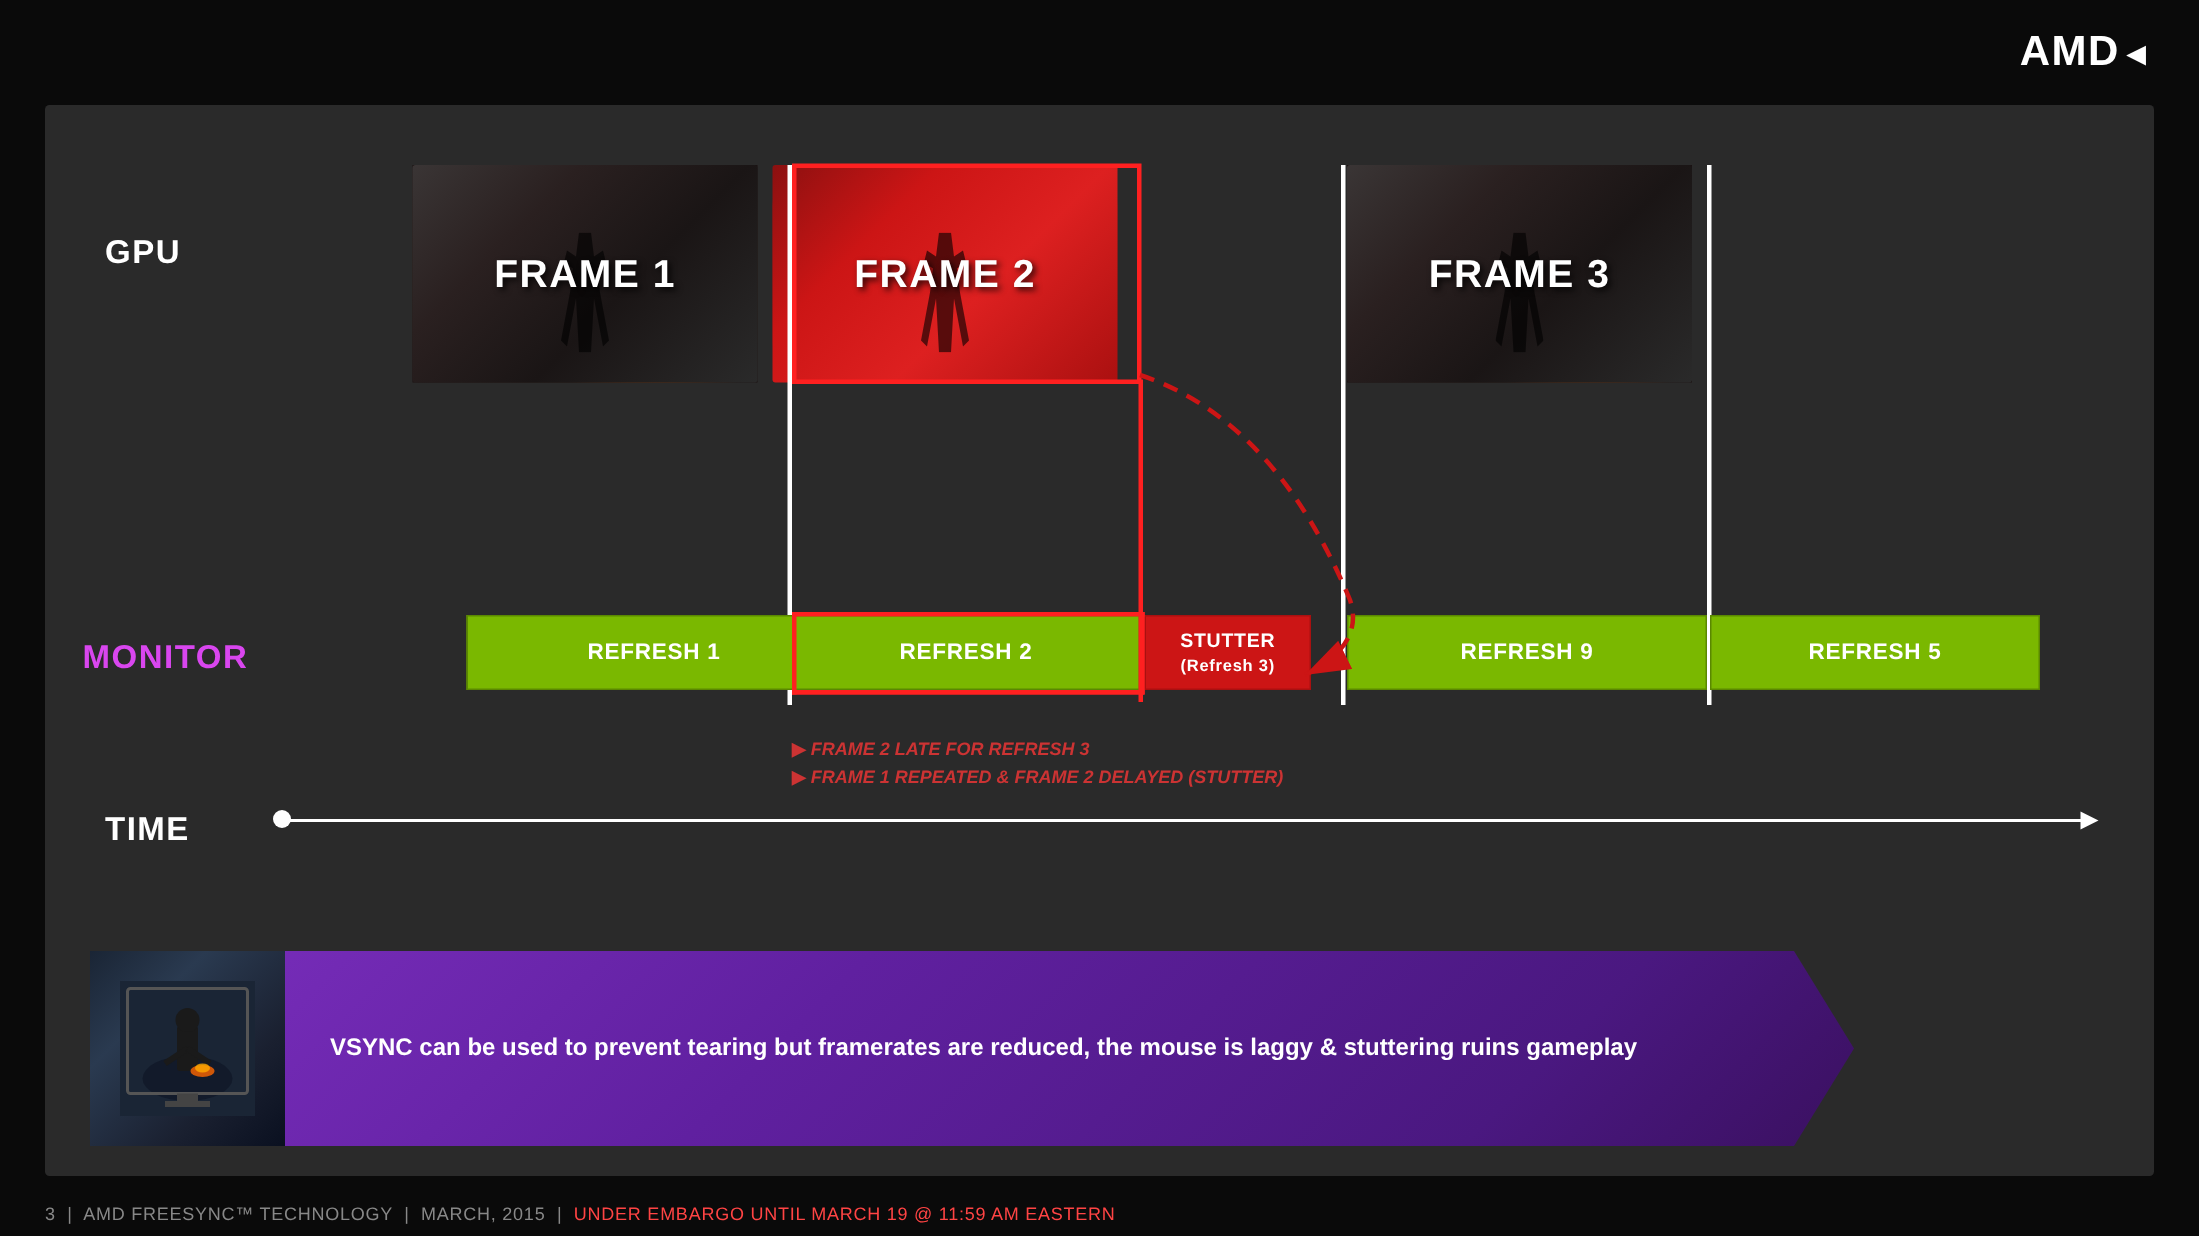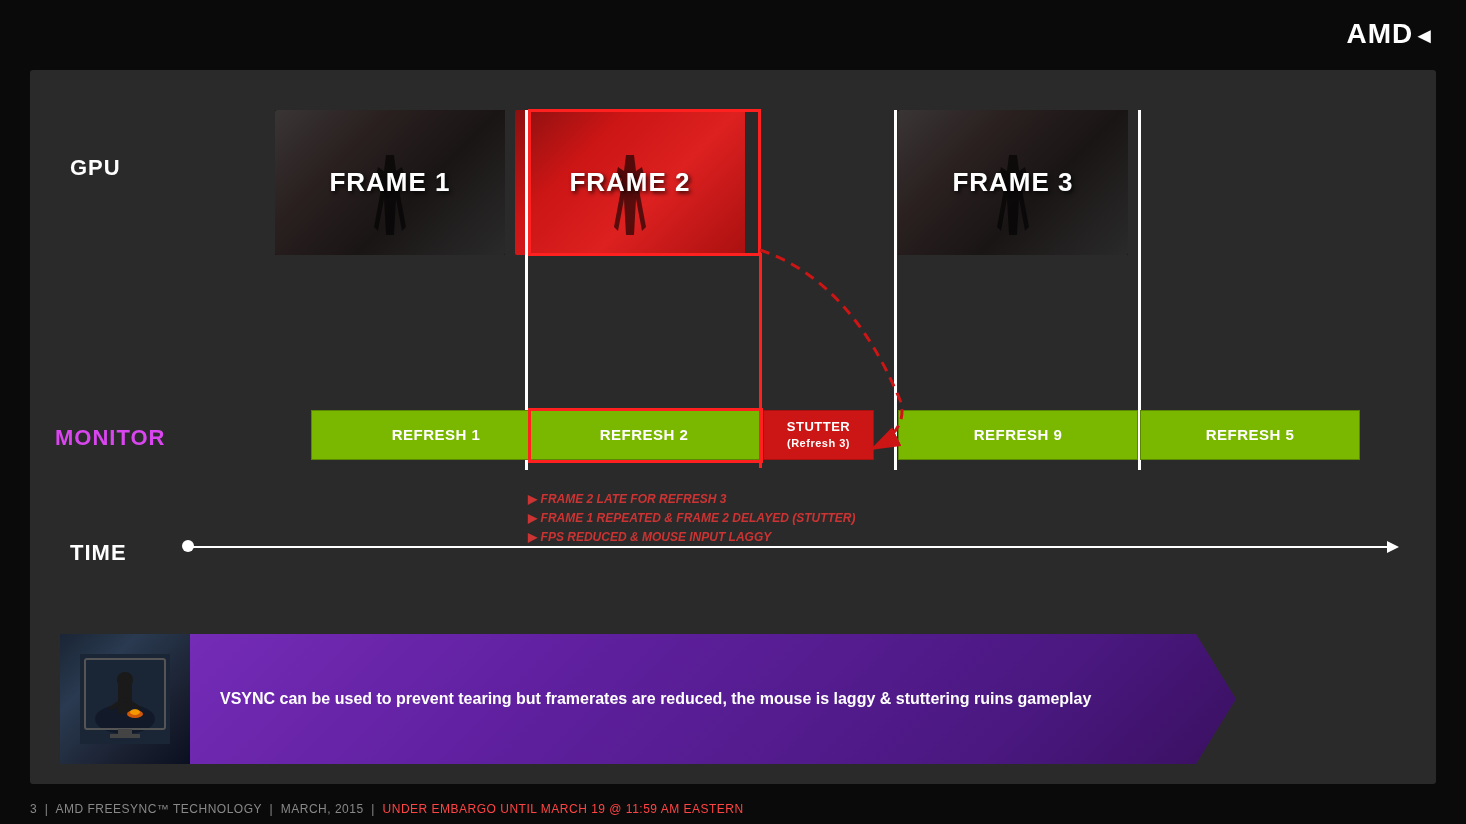--- a/index.html
+++ b/index.html
@@ -388,21 +388,20 @@
     <span class="refresh-label">REFRESH 9</span>
   </div>
 
   <div class="refresh-box" style="left: 1110px; width: 220px;">
     <span class="refresh-label">REFRESH 5</span>
   </div>
 
   <div class="annotation">
     <p>FRAME 2 LATE FOR REFRESH 3</p>
     <p>FRAME 1 REPEATED &amp; FRAME 2 DELAYED (STUTTER)</p>
-    <p>FPS REDUCED &amp; MOUSE INPUT  LAGGY</p>
   </div>
 
   <div class="time-dot"></div>
   <div class="time-line"></div>
 
   <div class="info-box">
 
     <div class="info-box-image">
       <svg width="90" height="90" viewBox="0 0 90 90">
 

